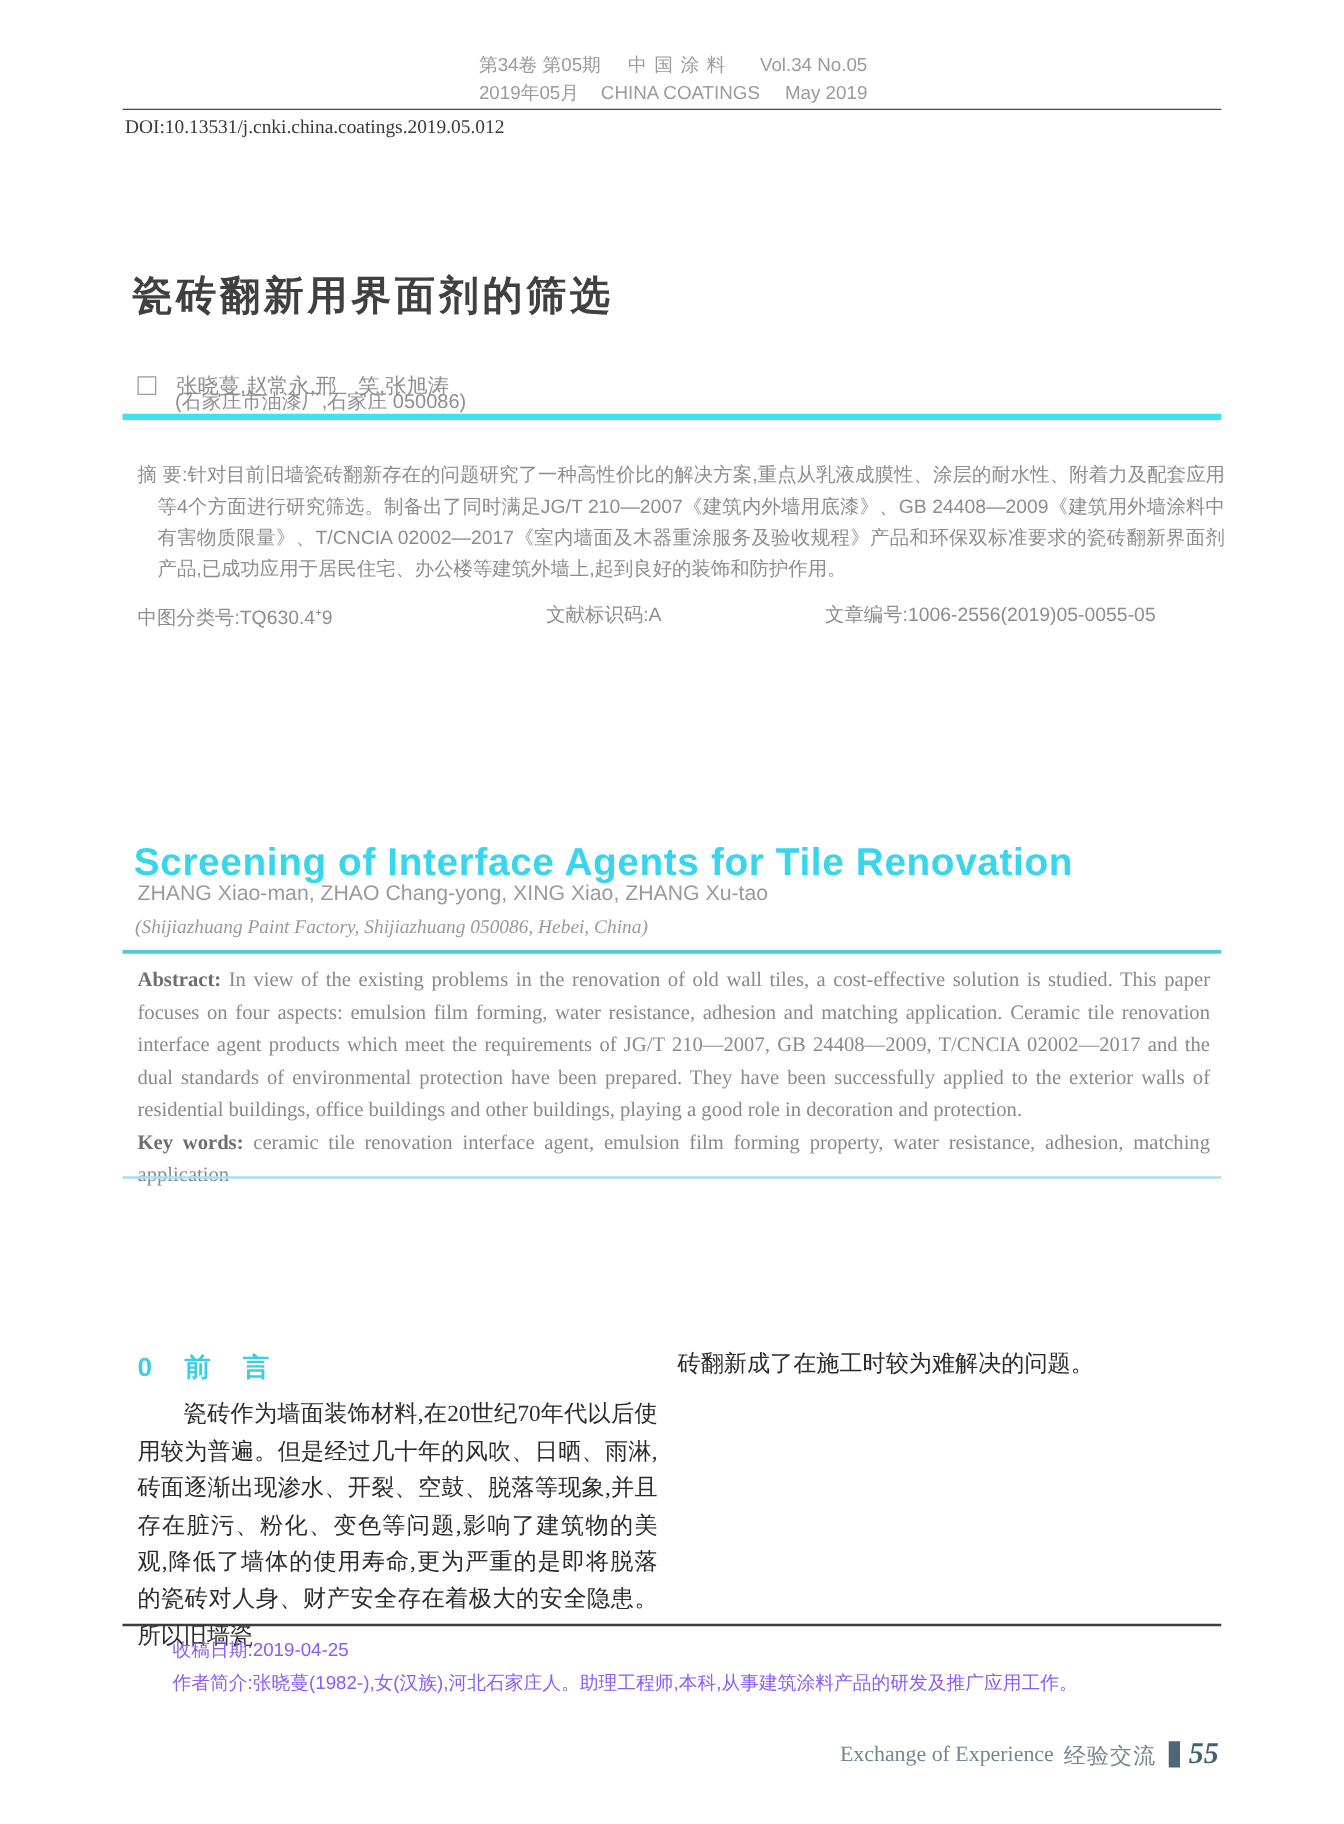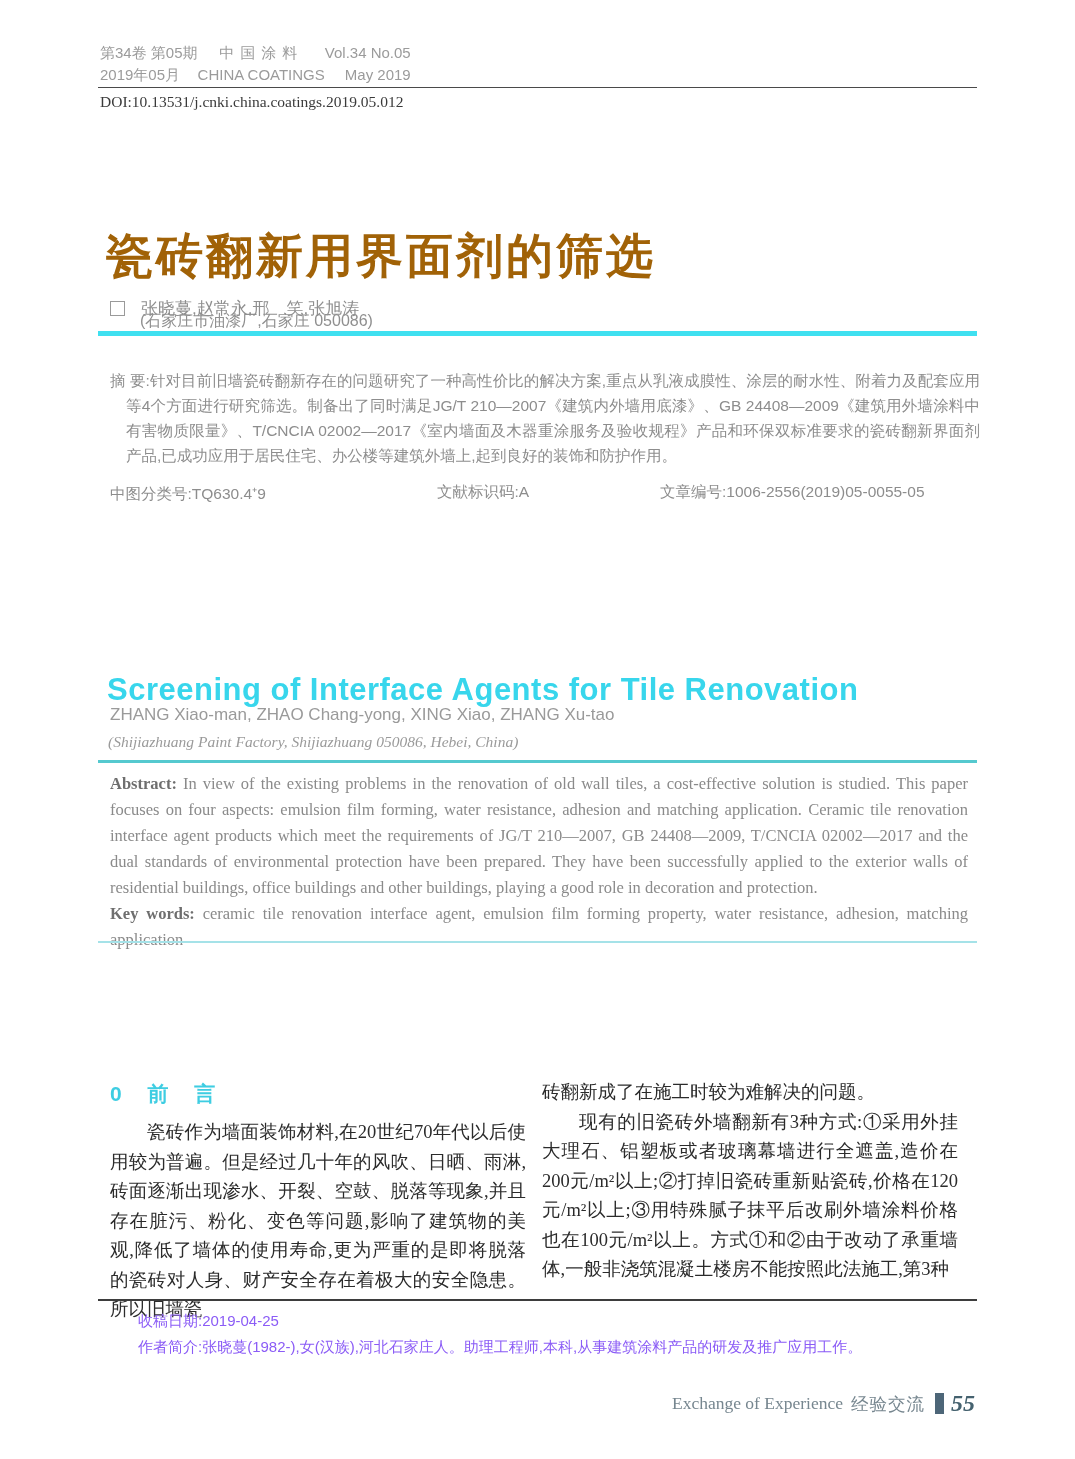--- a/index.html
+++ b/index.html
@@ -7,37 +7,37 @@
     position:relative;
     width:1075px;height:1459px;
     background:#ffffff;
     margin:0 auto;
     overflow:hidden;
     font-family:"Liberation Sans", sans-serif;
   }
   
   .jheader{
     position:absolute;top:42px;left:100px;right:98px;
-    display:flex;justify-content:flex-start;align-items:flex-start;
+    display:flex;justify-content:center;align-items:flex-start;
     color:#9b9b9b;font-size:15px;line-height:22px;
   }
   .jheader .col-left{text-align:left;}
   .jheader .col-center{text-align:center;}
   .jheader .col-center .cn{letter-spacing:6px;}
   .jheader .col-right{text-align:right;}
   .header-rule{position:absolute;top:87px;left:98px;right:98px;height:0;border-top:1.5px solid #4a4a4a;}
   .doi-line{
     position:absolute;top:93px;left:100px;
     font-family:"Liberation Serif", serif;
     color:#3a3a3a;font-size:15.5px;
   }
   
   .title-cn{
     position:absolute;top:194px;left:106px;right:98px;
-    color:#a16207;font-size:47px;font-weight:bold;letter-spacing:3px;
+    color:#404040;font-size:32px;font-weight:bold;letter-spacing:3px;
     font-family:Liberation Sans, sans-serif;
   }
   .authors-cn{
     position:absolute;top:297px;left:110px;
     color:#8f8f8f;font-size:17px;display:flex;align-items:center;
   }
   .author-square{
     width:13px;height:13px;border:1.5px solid #9a9a9a;
     display:inline-block;margin-right:16px;flex:0 0 auto;
   }
@@ -177,21 +177,20 @@
   </div>
   <div class="rule-light"></div>
 
   <div class="columns">
     <div class="col">
       <h3 class="section-heading">0 前 言</h3>
       <p class="body-para indent">瓷砖作为墙面装饰材料,在20世纪70年代以后使用较为普遍。但是经过几十年的风吹、日晒、雨淋,砖面逐渐出现渗水、开裂、空鼓、脱落等现象,并且存在脏污、粉化、变色等问题,影响了建筑物的美观,降低了墙体的使用寿命,更为严重的是即将脱落的瓷砖对人身、财产安全存在着极大的安全隐患。所以旧墙瓷</p>
     </div>
     <div class="col">
       <p class="body-para">砖翻新成了在施工时较为难解决的问题。</p>
-      <p class="body-para indent">现有的旧瓷砖外墙翻新有3种方式:①采用外挂大理石、铝塑板或者玻璃幕墙进行全遮盖,造价在200元/m²以上;②打掉旧瓷砖重新贴瓷砖,价格在120元/m²以上;③用特殊腻子抹平后改刷外墙涂料价格也在100元/m²以上。方式①和②由于改动了承重墙体,一般非浇筑混凝土楼房不能按照此法施工,第3种</p>
     </div>
   </div>
 
   <div class="footnote-rule"></div>
   <div class="footnote">
     <div>收稿日期:2019-04-25</div>
     <div>作者简介:张晓蔓(1982-),女(汉族),河北石家庄人。助理工程师,本科,从事建筑涂料产品的研发及推广应用工作。</div>
   </div>
 
   <div class="page-footer">

